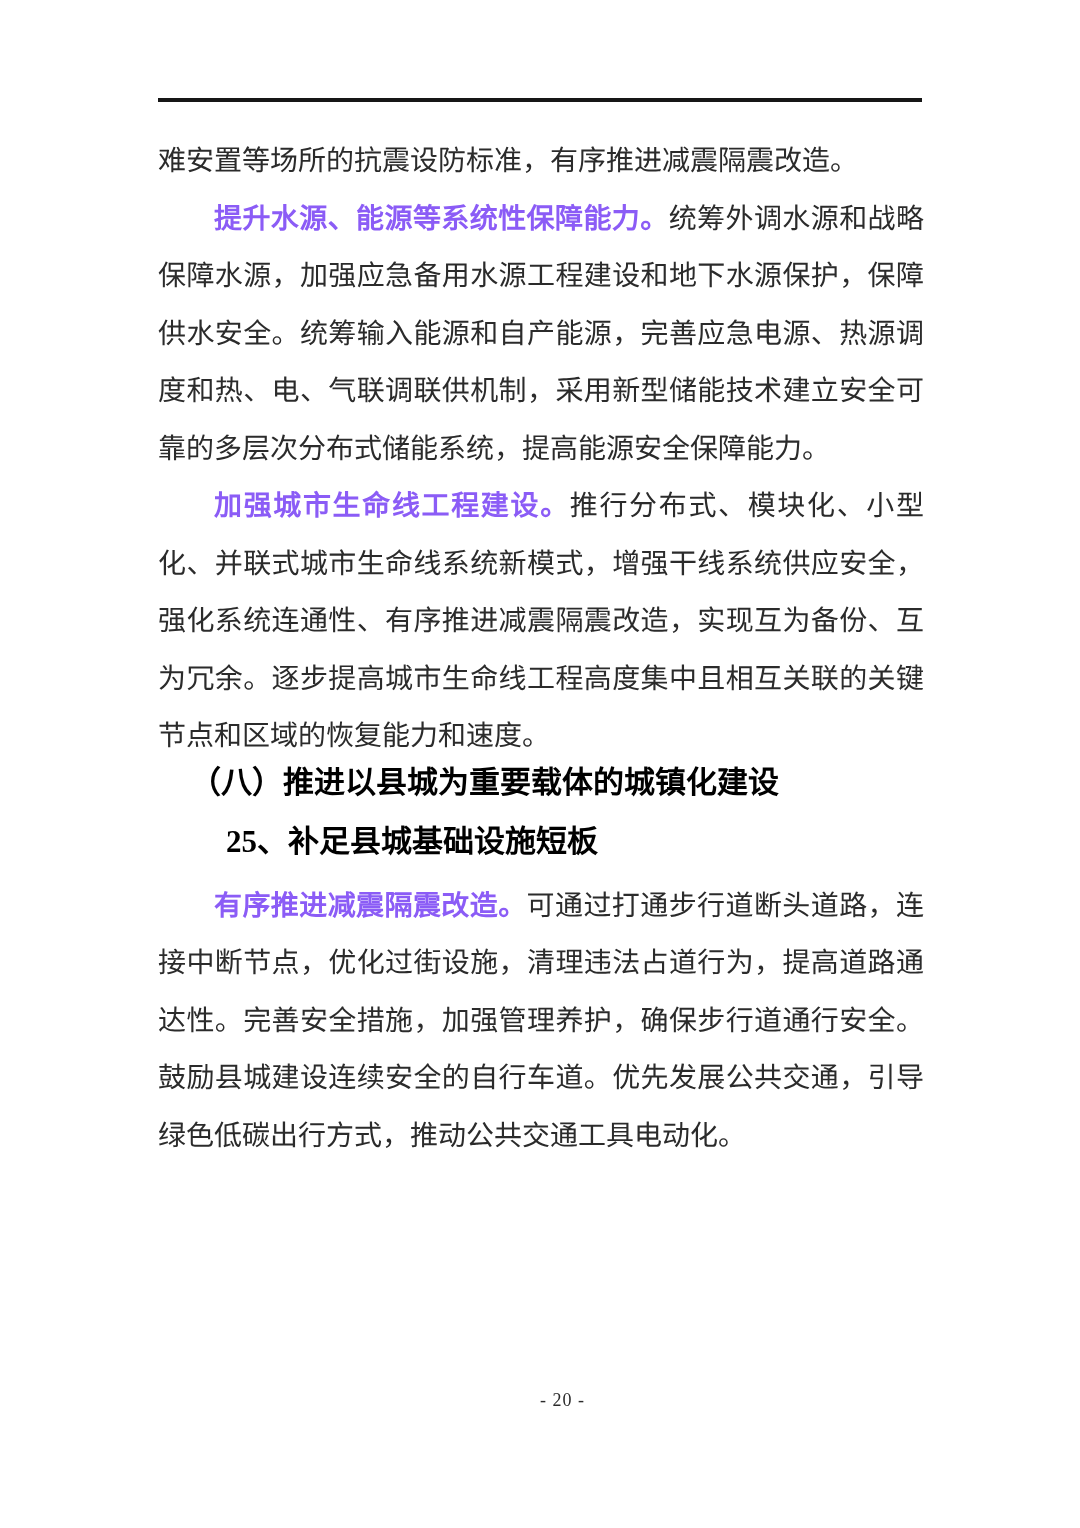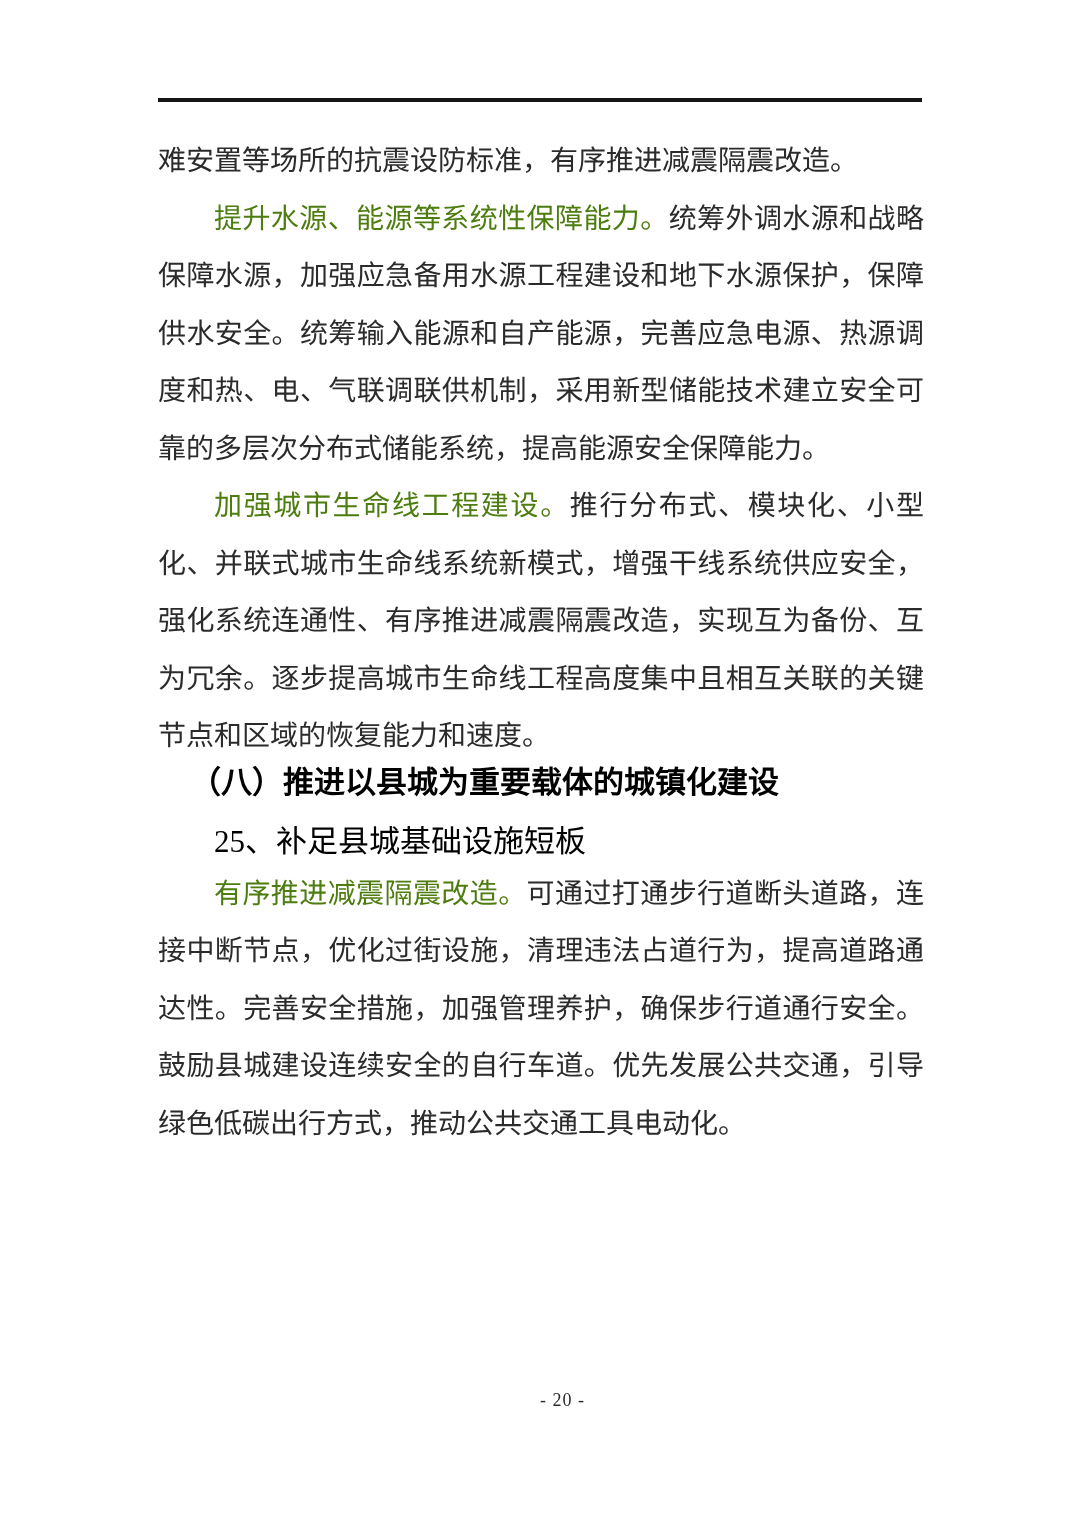--- a/index.html
+++ b/index.html
@@ -37,38 +37,38 @@
     text-align: justify;
   }
   .content p {
     margin: 0;
     text-indent: 2em;
   }
   .content p.no-indent {
     text-indent: 0;
   }
   .lead {
-    font-weight: normal;
-    color: #4d7c0f;
+    font-weight: bold;
+    color: #8b5cf6;
   }
   .section-heading {
     margin: -6px 0 12px 0;
     padding-left: 32px;
     font-size: 31px;
     font-weight: bold;
     color: #000000;
     line-height: 47px;
     text-align: left;
     text-indent: 0;
   }
   .item-heading {
-    margin: 0;
+    margin: 12px;
     padding-left: 56px;
     font-size: 31px;
-    font-weight: normal;
+    font-weight: bold;
     color: #000000;
     line-height: 47px;
     text-align: left;
     text-indent: 0;
   }
   .page-number {
     position: absolute;
     left: 1px;
     right: 0;
     top: 1390px;

